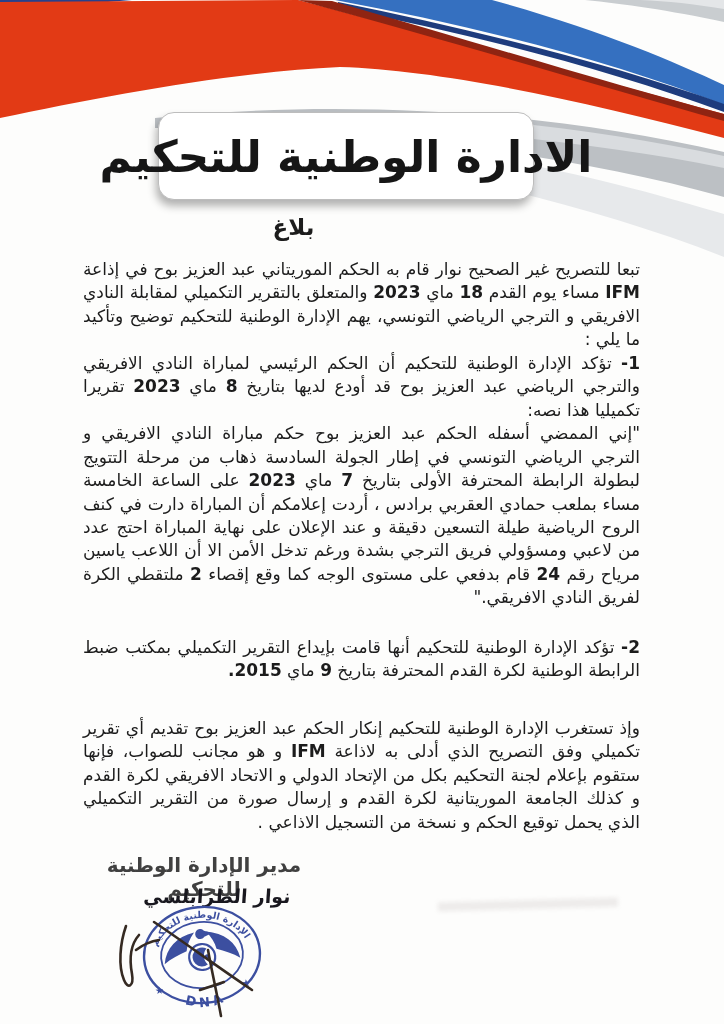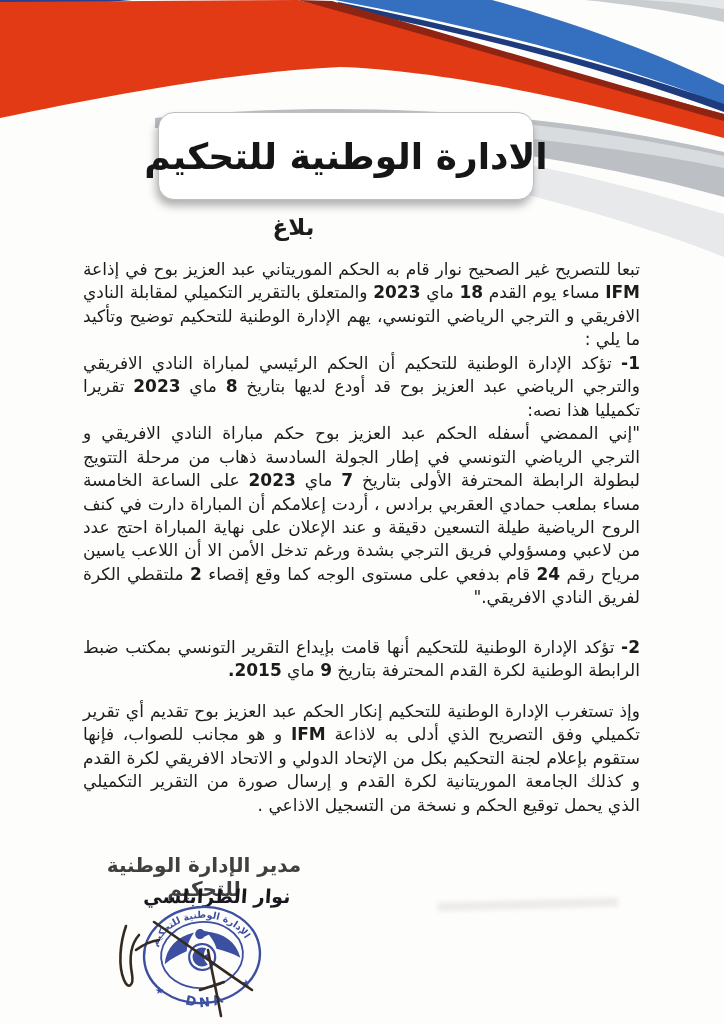--- a/index.html
+++ b/index.html
@@ -9,33 +9,33 @@
     background:#fdfdfc;color:#1c1c1c;
     font-family:"DejaVu Sans","Liberation Sans",sans-serif;
   }
   .header-svg{position:absolute;top:0;left:0;width:724px;height:270px;z-index:1;}
   .title-box{
     position:absolute;left:158px;top:112px;width:374px;height:86px;
     background:#ffffff;border:1px solid #bdbdbd;border-radius:16px;
     box-shadow:-2px 6px 9px rgba(0,0,0,.30);
     display:flex;align-items:center;justify-content:center;z-index:2;
   }
-  .title-box span{font-size:36px;font-weight:bold;color:#161616;white-space:nowrap;}
+  .title-box span{font-size:44px;font-weight:bold;color:#161616;white-space:nowrap;}
   .doc-title{
     position:absolute;top:214px;left:0;width:587px;text-align:center;
     font-size:23px;font-weight:bold;z-index:2;
   }
   .body-text{
     position:absolute;top:258px;right:84px;width:557px;z-index:2;
     font-size:17px;line-height:1.38;text-align:justify;
     direction:rtl;unicode-bidi:embed;font-weight:500;
   }
   .body-text p{margin:0;}
   .body-text p.gap-large{margin-top:26px;}
-  .body-text p.gap-med{margin-top:17px;}
+  .body-text p.gap-med{margin-top:34px;}
   .body-text b{font-weight:800;}
   .sig-role{
     position:absolute;left:80px;top:853px;width:248px;text-align:center;z-index:2;
     font-size:20px;font-weight:800;color:#404040;letter-spacing:.5px;
   }
   .sig-name{
     position:absolute;left:138px;top:885px;width:158px;text-align:center;z-index:2;
     font-size:19px;font-weight:800;color:#19181f;transform:skewX(-4deg);
   }
   .stamp-svg{position:absolute;left:112px;top:898px;width:175px;height:122px;z-index:3;}
@@ -68,21 +68,21 @@
 
   <div class="doc-title">بلاغ</div>
 
   <div class="body-text">
     <p><span>تبعا للتصريح غير الصحيح نوار قام به الحكم الموريتاني عبد العزيز بوح في إذاعة </span><b>IFM</b><span> مساء يوم القدم </span><b>18</b><span> ماي </span><b>2023</b><span> والمتعلق بالتقرير التكميلي لمقابلة النادي الافريقي و الترجي الرياضي التونسي، يهم الإدارة الوطنية للتحكيم توضيح وتأكيد ما يلي :</span></p>
 
     <p><b>1-</b><span> تؤكد الإدارة الوطنية للتحكيم أن الحكم الرئيسي لمباراة النادي الافريقي والترجي الرياضي عبد العزيز بوح قد أودع لديها بتاريخ </span><b>8</b><span> ماي </span><b>2023</b><span> تقريرا تكميليا هذا نصه:</span></p>
 
     <p><span>"إني الممضي أسفله الحكم عبد العزيز بوح حكم مباراة النادي الافريقي و الترجي الرياضي التونسي في إطار الجولة السادسة ذهاب من مرحلة التتويج لبطولة الرابطة المحترفة الأولى بتاريخ </span><b>7</b><span> ماي </span><b>2023</b><span> على الساعة الخامسة مساء بملعب حمادي العقربي برادس ، أردت إعلامكم أن المباراة دارت في كنف الروح الرياضية طيلة التسعين دقيقة و عند الإعلان على نهاية المباراة احتج عدد من لاعبي ومسؤولي فريق الترجي بشدة ورغم تدخل الأمن الا أن اللاعب ياسين مرياح رقم </span><b>24</b><span> قام بدفعي على مستوى الوجه كما وقع إقصاء </span><b>2</b><span> ملتقطي الكرة لفريق النادي الافريقي."</span></p>
 
-    <p class="gap-large"><b>2-</b><span> تؤكد الإدارة الوطنية للتحكيم أنها قامت بإيداع التقرير التونسي بمكتب ضبط الرابطة الوطنية لكرة القدم المحترفة بتاريخ </span><b>9</b><span> ماي </span><b>2015.</b></p>
+    <p class="gap-large"><b>2-</b><span> تؤكد الإدارة الوطنية للتحكيم أنها قامت بإيداع التقرير التكميلي بمكتب ضبط الرابطة الوطنية لكرة القدم المحترفة بتاريخ </span><b>9</b><span> ماي </span><b>2015.</b></p>
 
     <p class="gap-med"><span>وإذ تستغرب الإدارة الوطنية للتحكيم إنكار الحكم عبد العزيز بوح تقديم أي تقرير تكميلي وفق التصريح الذي أدلى به لاذاعة </span><b>IFM</b><span> و هو مجانب للصواب، فإنها ستقوم بإعلام لجنة التحكيم بكل من الإتحاد الدولي و الاتحاد الافريقي لكرة القدم و كذلك الجامعة الموريتانية لكرة القدم و إرسال صورة من التقرير التكميلي الذي يحمل توقيع الحكم و نسخة من التسجيل الاذاعي .</span></p>
   </div>
 
   <div class="sig-role" dir="rtl">مدير الإدارة الوطنية للتحكيم</div>
   <div class="sig-name" dir="rtl">نوار الطرابلسي</div>
   <div class="smudge"></div>
 
   <svg class="stamp-svg" viewBox="0 0 175 122" aria-hidden="true">
     <g transform="rotate(-5 90 57)" stroke="#3c4fa0" fill="none">

